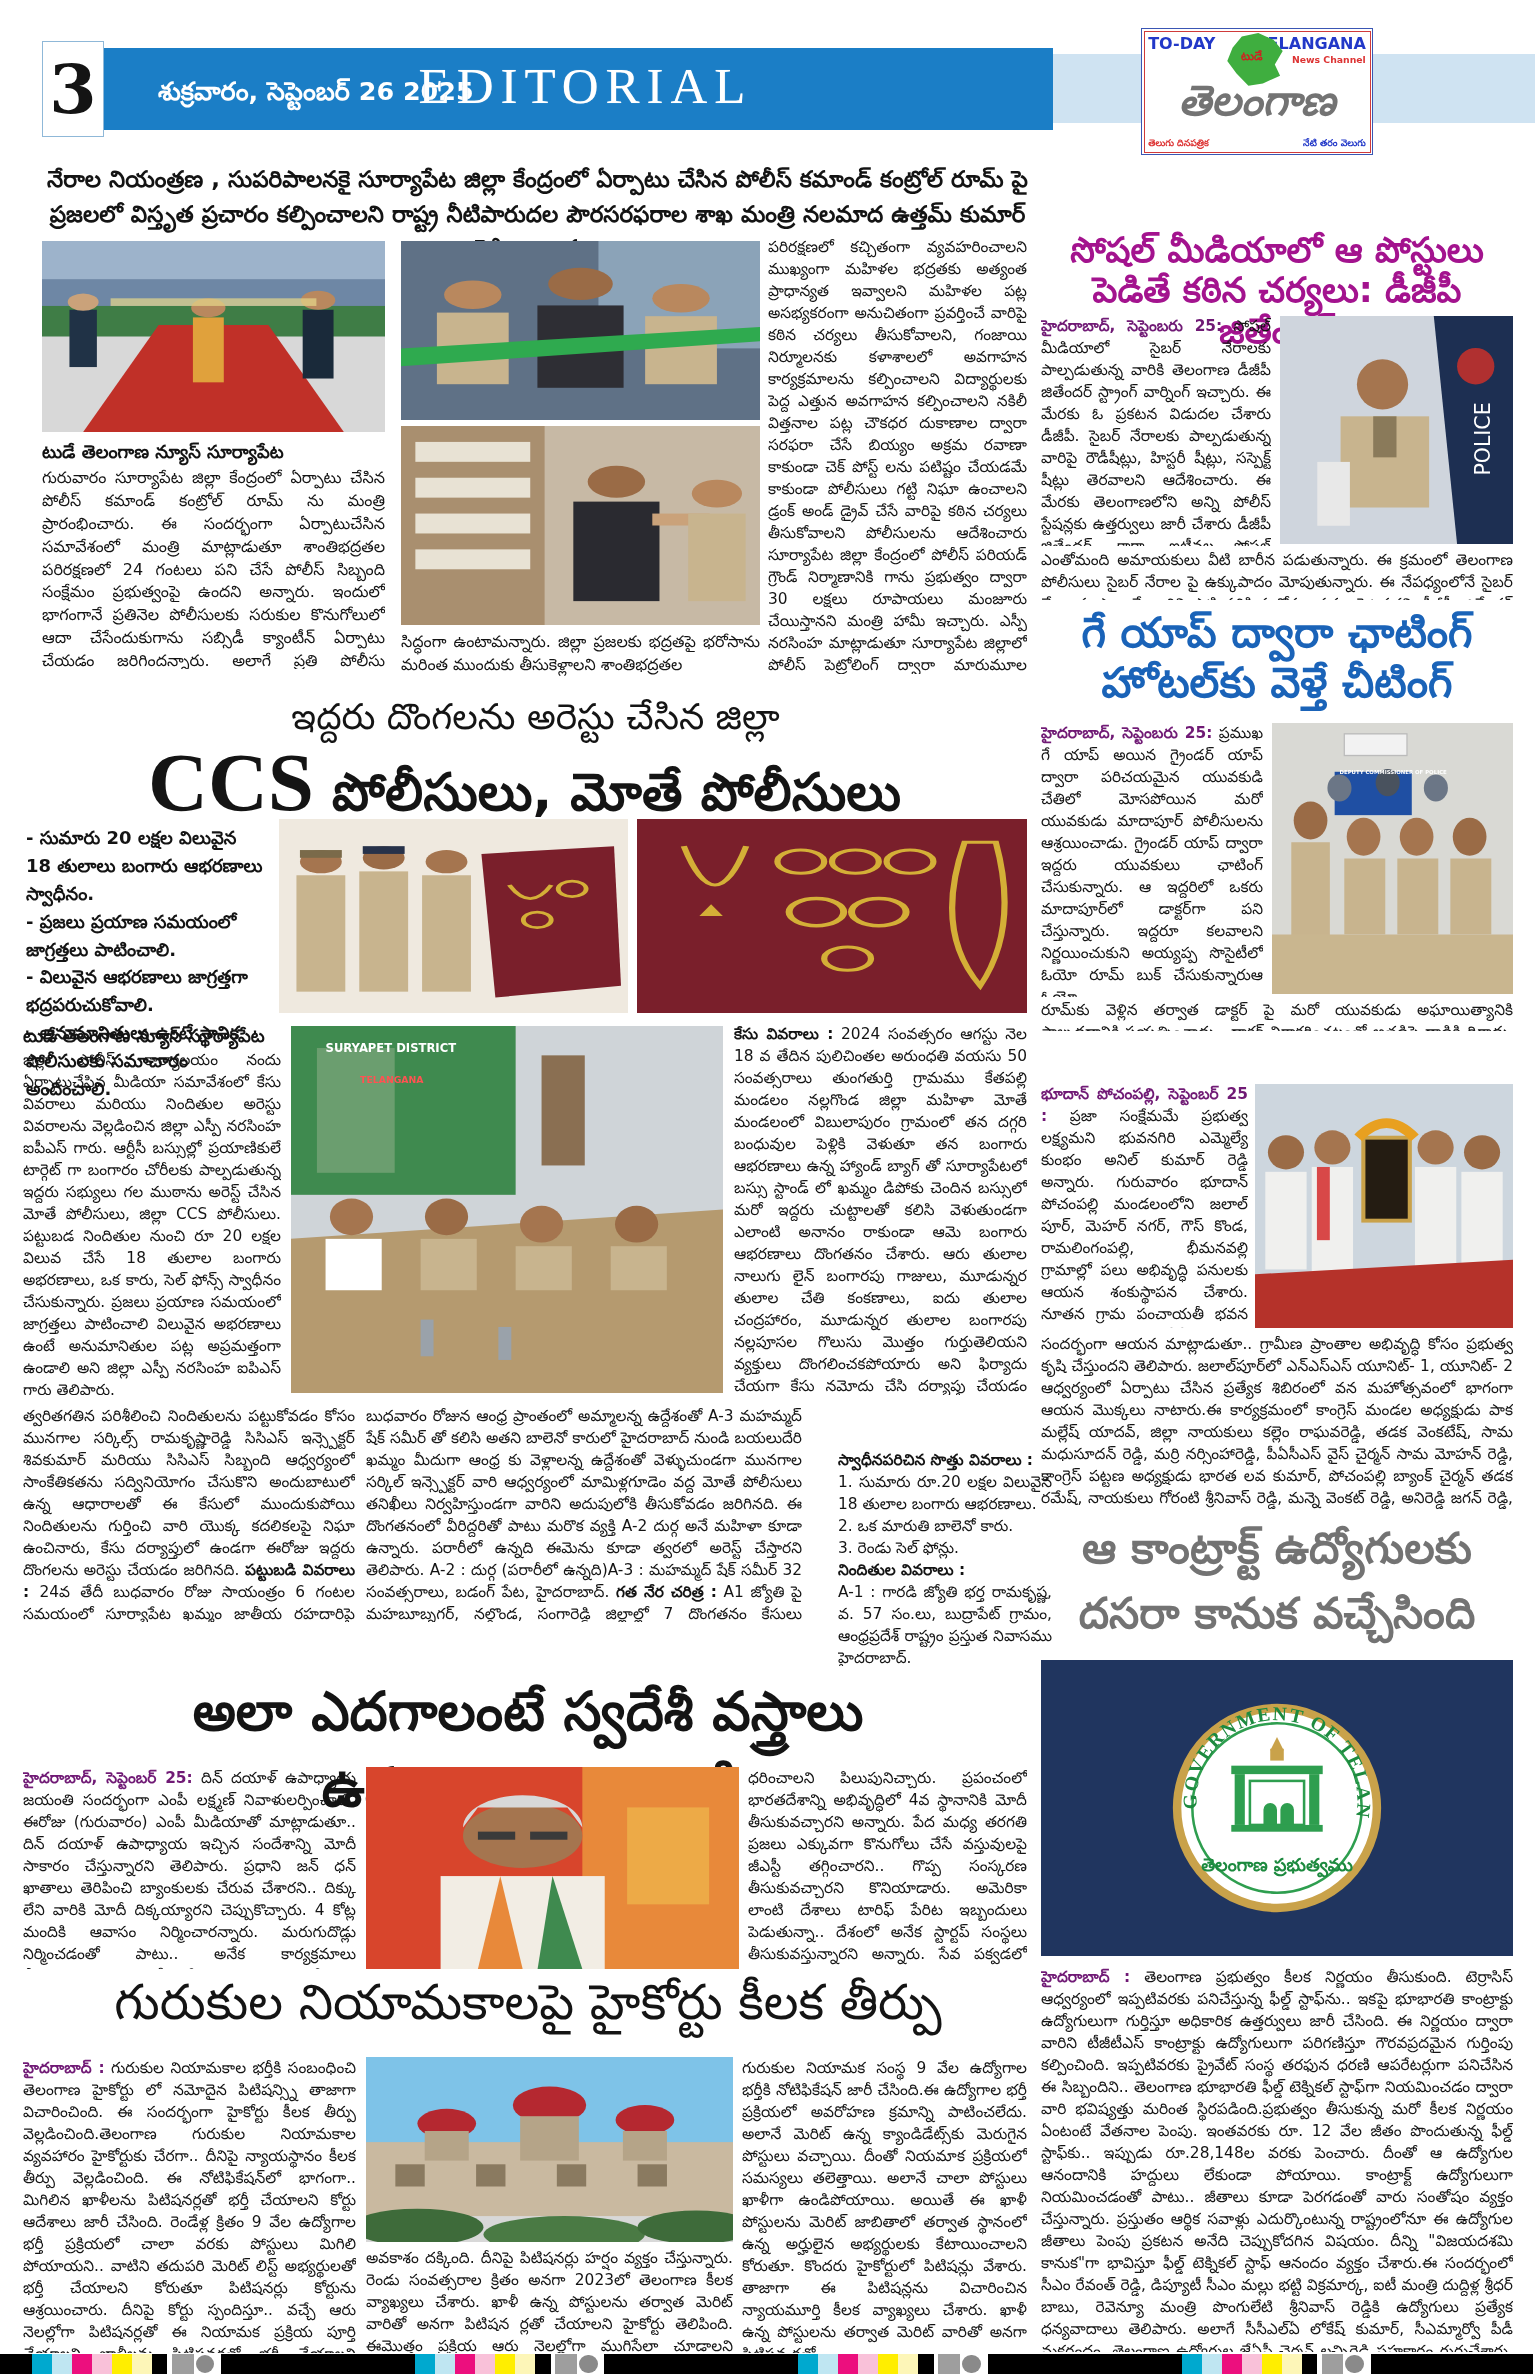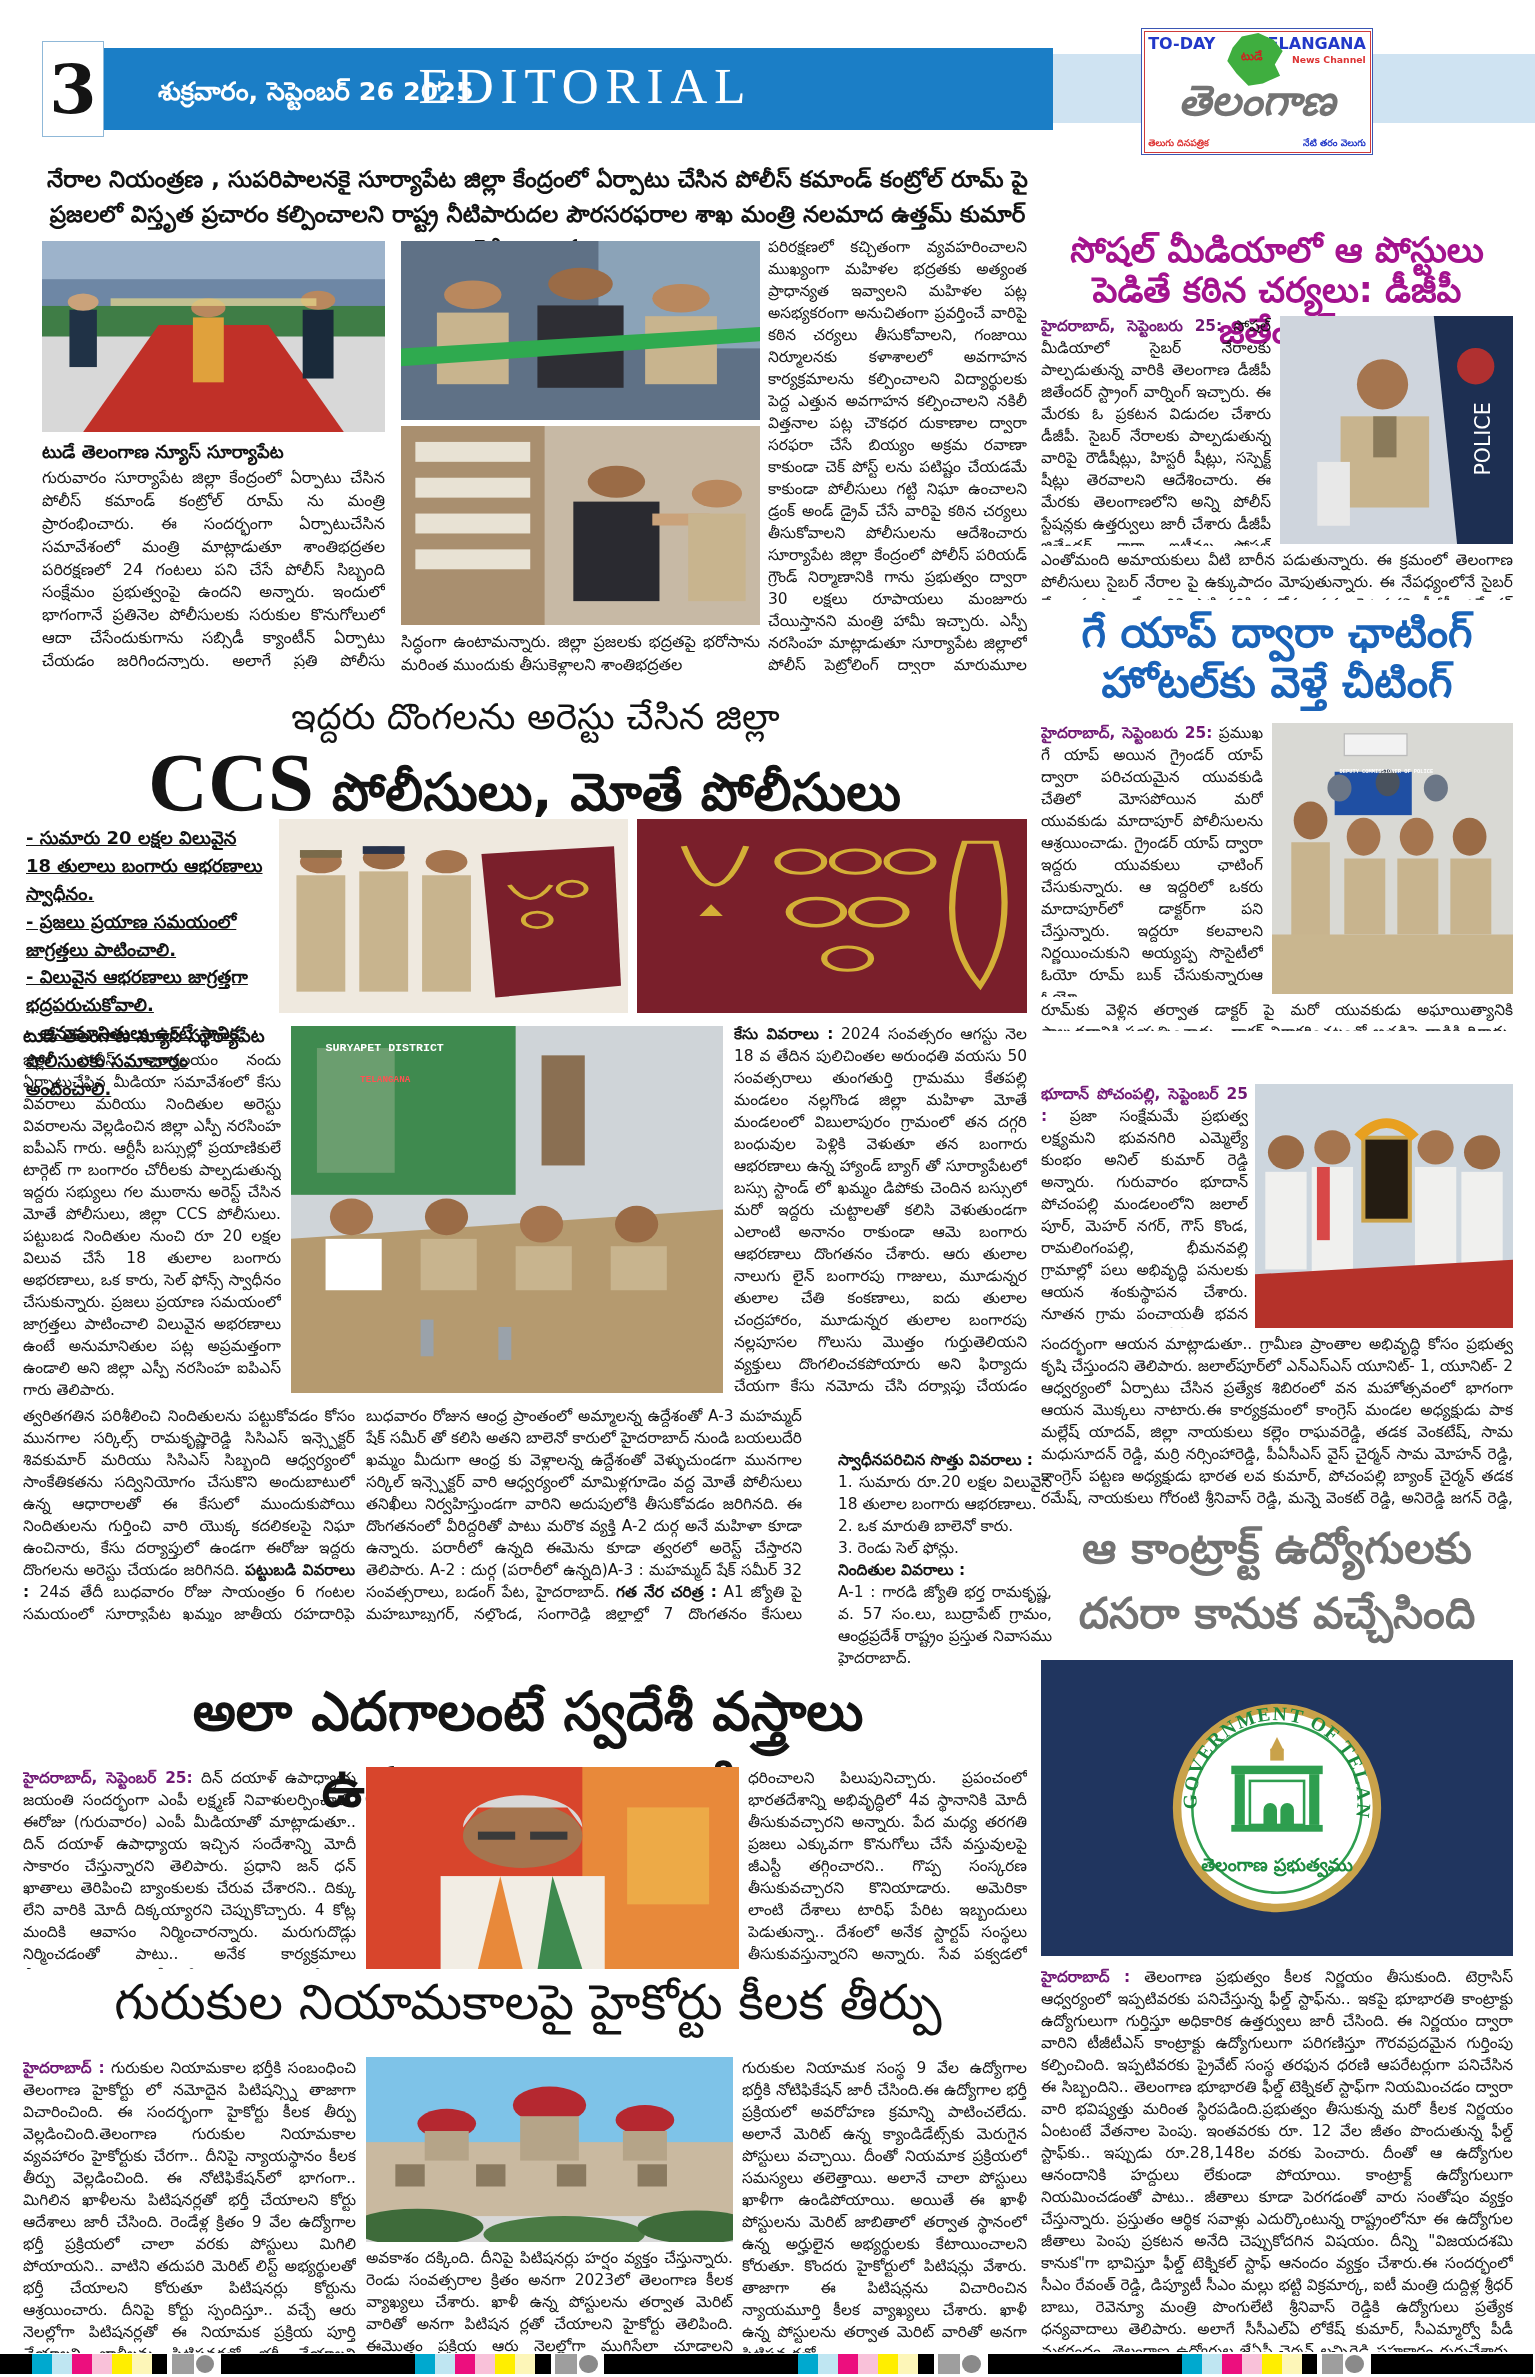--- a/index.html
+++ b/index.html
@@ -57,21 +57,21 @@
   .r3-photo{left:1255px;top:1084px;width:258px;height:244px;}
   .r3-bodyB{left:1041px;top:1333px;width:472px;height:176px;}
   .r4-headline{left:1041px;top:1516px;width:472px;font-size:43px;font-weight:800;color:#737373;text-align:center;line-height:1.5;}
   .r4-emblem{left:1041px;top:1660px;width:472px;height:296px;background:#20355f;display:flex;align-items:center;justify-content:center;}
   .r4-body{left:1041px;top:1966px;width:472px;height:386px;}
   
   .ccs-kicker{left:46px;top:696px;width:979px;font-size:36px;font-weight:400;text-align:center;}
   .ccs-headline{left:23px;top:734px;width:1003px;text-align:center;white-space:nowrap;}
   .ccs-latin{font-family:"Liberation Serif","DejaVu Serif",serif;font-size:83px;font-weight:700;}
   .ccs-telugu{font-size:52px;font-weight:800;}
-  .ccs-bullets{left:26px;top:824px;width:248px;font-size:18px;font-weight:600;line-height:1.55;text-decoration:underline;}
+  .ccs-bullets{left:26px;top:824px;width:248px;font-size:18px;font-weight:600;line-height:1.55;}
   .ccs-photoA{left:279px;top:819px;width:349px;height:194px;}
   .ccs-photoB{left:637px;top:819px;width:390px;height:194px;}
   .ccs-c1{left:23px;top:1023px;width:258px;height:372px;}
   .ccs-photoC{left:291px;top:1026px;width:432px;height:367px;}
   .ccs-c2{left:734px;top:1023px;width:293px;height:372px;}
   .ccs-c3{left:23px;top:1405px;width:332px;height:217px;}
   .ccs-c4{left:366px;top:1405px;width:436px;height:217px;}
   .ccs-c5{left:838px;top:1405px;width:214px;height:217px;margin-top:44px;}
   
   .sw-headline{left:23px;top:1680px;width:1010px;font-size:54px;font-weight:800;text-align:center;}
@@ -93,21 +93,21 @@
   .rg-m{width:20px;background:#ec0f7e;}
   .rg-ml{width:20px;background:#f9c1d9;}
   .rg-y{width:20px;background:#ffee00;}
   .rg-yl{width:20px;background:#fdf6b8;}
   .rg-k2{width:15.4px;background:#000;}
   .rg-w{width:4.6px;background:#fff;}
   .rg-g{width:21.6px;background:#9e9e9e;}
   .rg-o{width:23px;background:#fff;position:relative;}
   .rg-o::after{content:"";position:absolute;left:2.3px;top:0.8px;width:18.5px;height:18.5px;border-radius:50%;background:#8a8a8a;}
   .rg-L{width:162px;background:#000;}
-  .ovl{position:absolute;color:#fff;font-weight:800;font-family:Liberation Mono, monospace;}
+  .ovl{position:absolute;color:#fff;font-weight:800;}
 </style>
 </head>
 <body>
 
 <div class="page">
 
   <div class="abs band-blue"></div>
   <div class="abs band-light"></div>
   <div class="abs pageno-box">
     <span>3</span>

